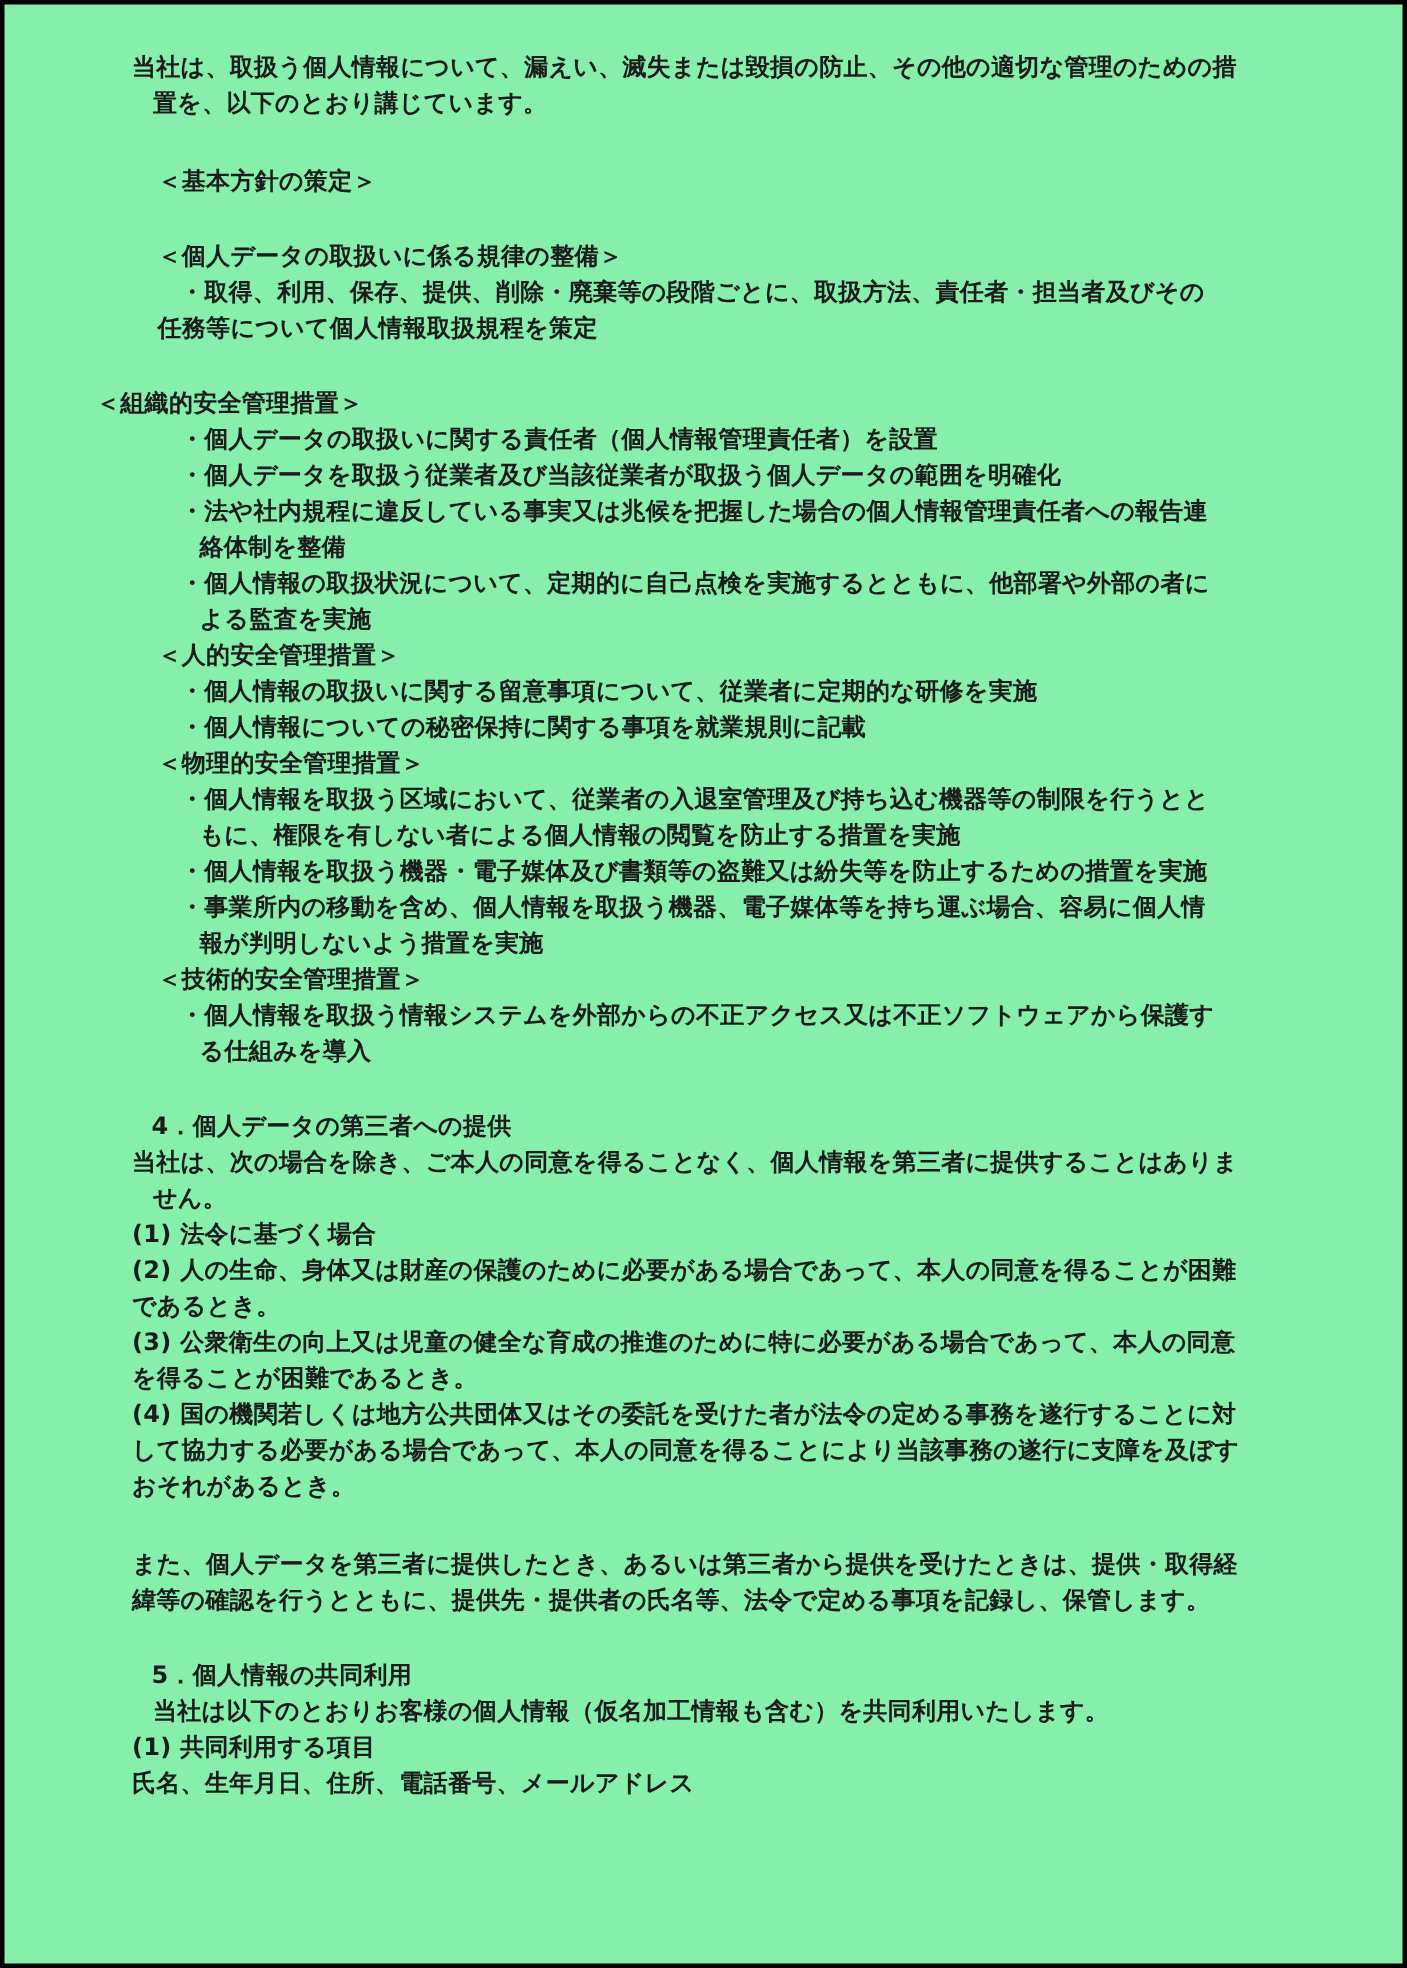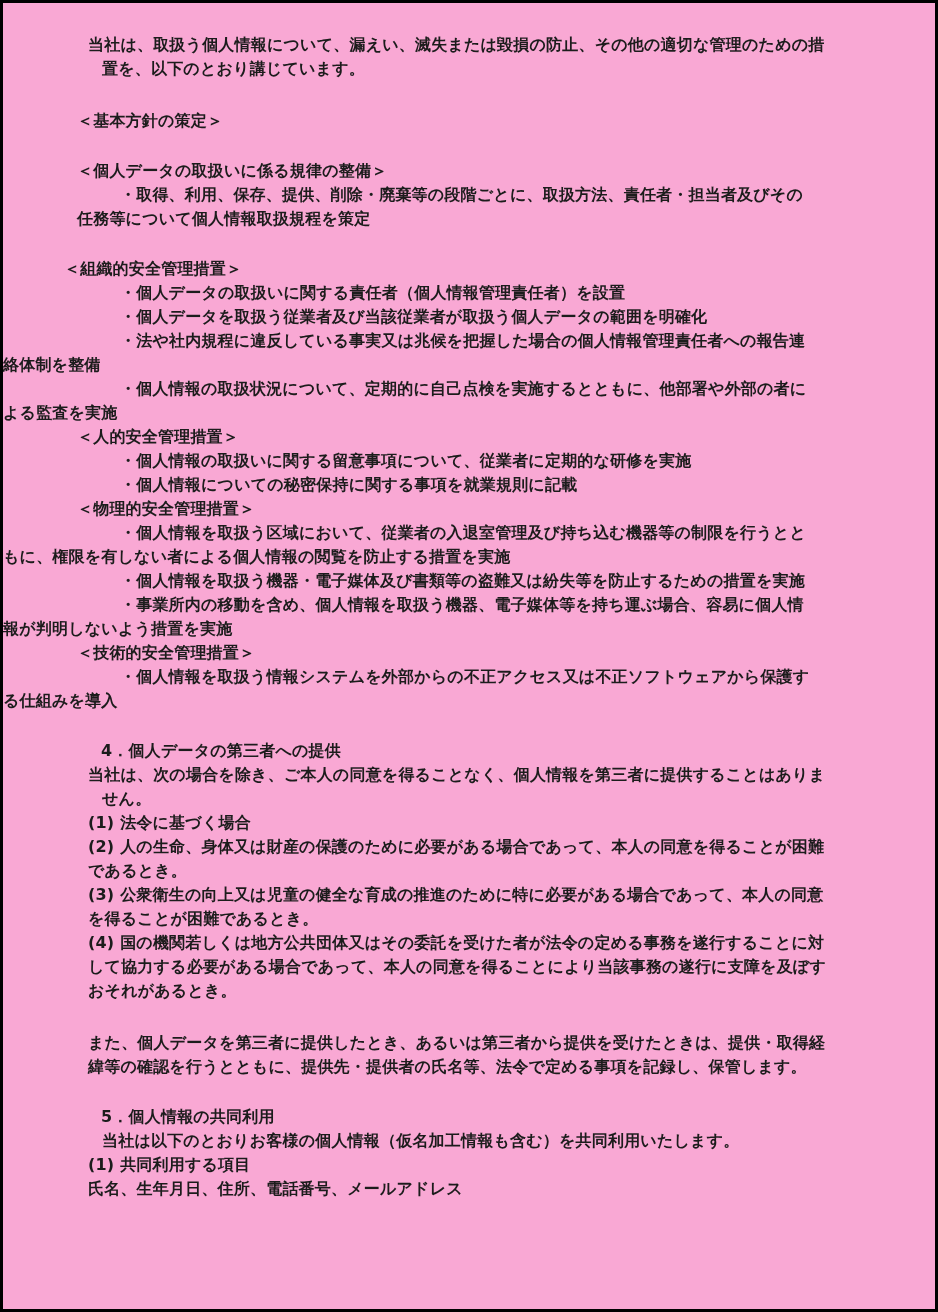--- a/index.html
+++ b/index.html
@@ -6,43 +6,43 @@
     margin: 0;
     padding: 0;
     background: #ffffff;
     font-family: "DejaVu Sans", "Liberation Sans", sans-serif;
   }
   .page {
     position: relative;
     width: 938px;
     height: 1312px;
     box-sizing: border-box;
-    background: #f9a8d4;
+    background: #86efac;
     border: 3px solid #000000;
     padding-top: 30px;
     overflow: hidden;
   }
   .l {
     height: 24px;
     line-height: 24px;
     font-size: 16px;
     font-weight: 600;
     color: #1c1c1c;
     white-space: nowrap;
     letter-spacing: 0.2px;
   }
   .bold { font-weight: 700; }
   
   .ind0 { padding-left: 99px; }   
   .indh { padding-left: 98px; }   
   .ind1 { padding-left: 85px; }   
-  .ind2 { padding-left: 74px; }  
+  .ind2 { padding-left: 102px; }  
   .ind3 { padding-left: 117px; }  
   .ind4 { padding-left: 61px; }  
-  .ind5 { }  
+  .ind5 { padding-left: 130px; }  
   
   .gap28 { margin-top: 28px; }
   .gap26 { margin-top: 26px; }
 </style>
 </head>
 <body>
 
 <div class="page">
 
   <div>

